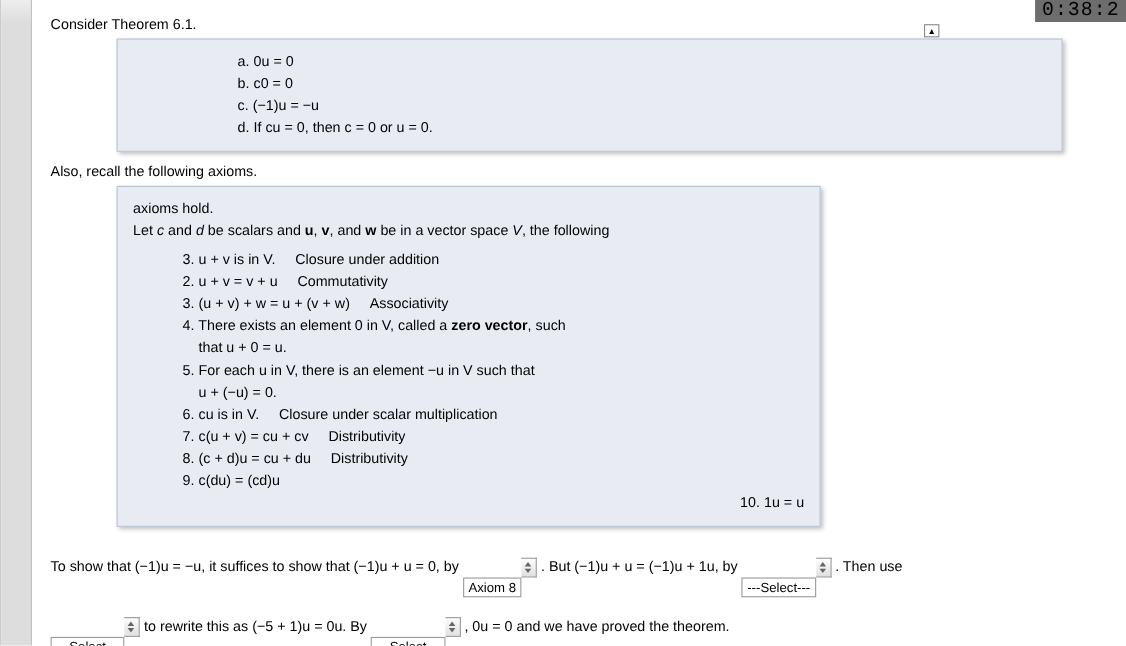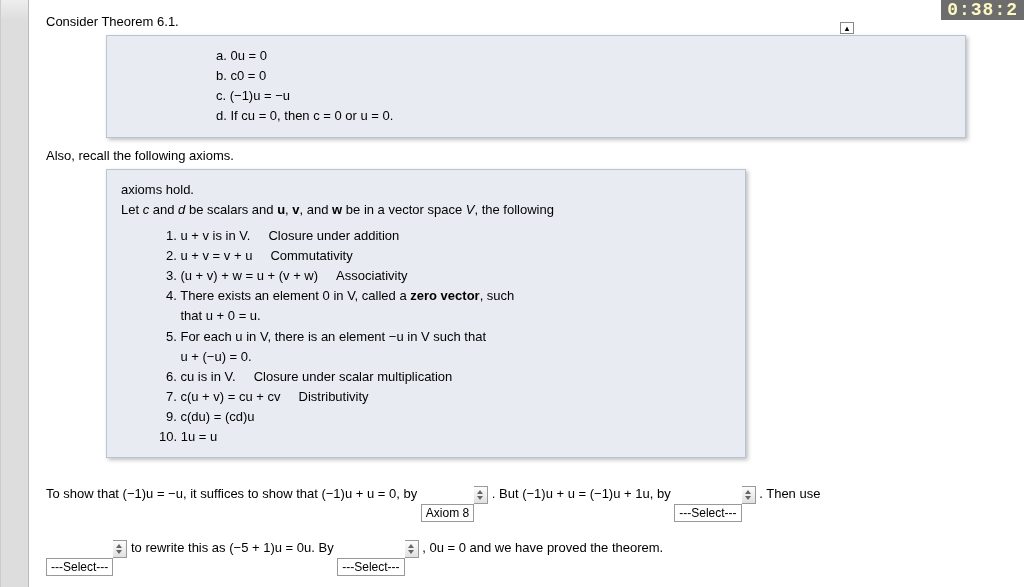--- a/index.html
+++ b/index.html
@@ -26,24 +26,24 @@
   }
   .topbar {
     position: absolute;
     top: 0; right: 0;
     height: 20px;
     display: flex;
     align-items: center;
   }
   .time-box {
     background: #6d6d6d;
-    color: #fef9c3;
+    color: #000000;
     font-family: "Courier New", monospace;
     font-size: 18px;
-    font-weight: bold;
+    font-weight: normal;
     padding: 0 6px;
     height: 20px;
     line-height: 20px;
     letter-spacing: 1px;
   }
   .little-arrow {
     position:absolute;
     right:170px;
     top:22px;
     width:14px;height:12px;
@@ -134,31 +134,32 @@
 
     <div class="instr">Also, recall the following axioms.</div>
 
     <div class="panel panel2">
       <div>axioms hold.</div>
       <div>
         <span>Let </span><span class="ital">c</span><span> and </span><span class="ital">d</span><span> be scalars and </span><span class="bold">u</span>, <span class="bold">v</span><span>, and </span><span class="bold">w</span><span> be in a vector space </span><span class="ital">V</span><span>, the following</span>
       </div>
       <div style="height:6px"></div>
       <div class="ax-indent">
-        <div class="axiom-row"><span>1.  u + v is in V.</span><span class="ax-name">Closure under addition</span></div>
+        <div class="axiom-row"><span>3.  u + v is in V.</span><span class="ax-name">Closure under addition</span></div>
         <div class="axiom-row"><span>2.  u + v = v + u</span><span class="ax-name">Commutativity</span></div>
         <div class="axiom-row"><span>3.  (u + v) + w = u + (v + w)</span><span class="ax-name">Associativity</span></div>
         <div class="axiom-row"><span>4.  There exists an element 0 in V, called a </span><span class="bold">zero vector</span><span>, such</span></div>
         <div class="axiom-row"><span style="visibility:hidden">4.  </span><span>that u + 0 = u.</span></div>
         <div class="axiom-row"><span>5.  For each u in V, there is an element −u in V such that</span></div>
         <div class="axiom-row"><span style="visibility:hidden">5.  </span><span>u + (−u) = 0.</span></div>
         <div class="axiom-row"><span>6.  cu is in V.</span><span class="ax-name">Closure under scalar multiplication</span></div>
         <div class="axiom-row"><span>7.  c(u + v) = cu + cv</span><span class="ax-name">Distributivity</span></div>
+        <div class="axiom-row"><span>8.  (c + d)u = cu + du</span><span class="ax-name">Distributivity</span></div>
         <div class="axiom-row"><span>9.  c(du) = (cd)u</span></div>
-        <div class="axiom-row" style="margin-left:-7px;"><span>10.  1u = u</span></div>
+        <div class="axiom-row" style="margin-left:-7px;text-align:right;"><span>10.  1u = u</span></div>
       </div>
     </div>
 
 
     <div class="proof-area">
       <span>To show that (−1)u = −u, it suffices to show that (−1)u + u = 0, by </span>
       <span class="sel">Axiom 8</span><span class="sel-arrows"></span>
       <span> . But (−1)u + u = (−1)u + 1u, by </span>
       <span class="sel">---Select---</span><span class="sel-arrows"></span>
       <span> . Then use</span>

